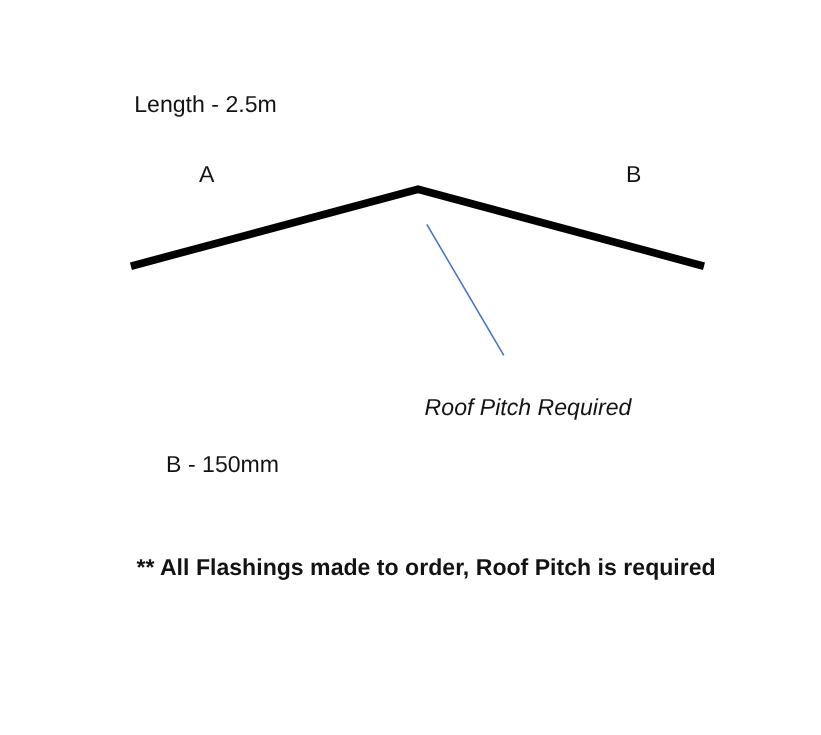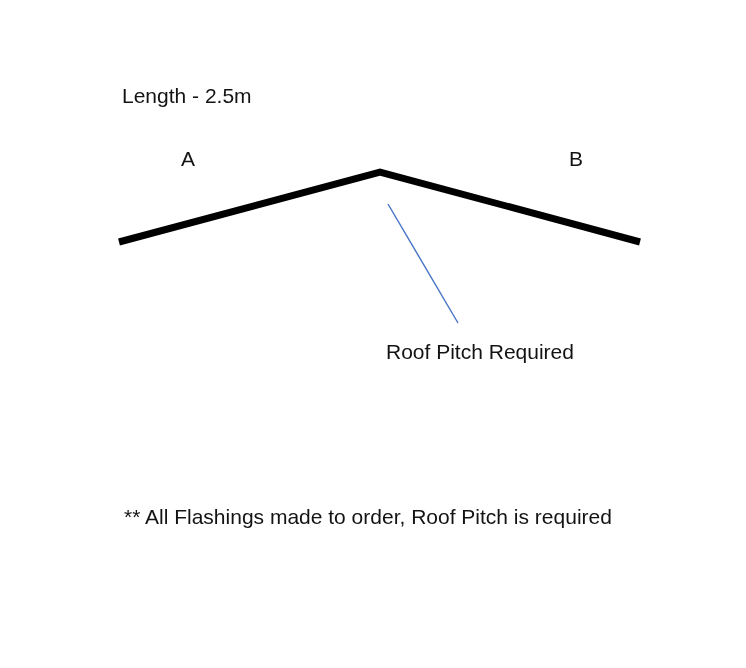--- a/index.html
+++ b/index.html
@@ -37,41 +37,42 @@
   .label {
     position: absolute;
     font-size: 21px;
     line-height: 1;
     white-space: nowrap;
     color: #131313;
   }
   .label-length   { left: 122px; top: 85px; }
   .label-a        { left: 181px; top: 148px; }
   .label-b        { left: 569px; top: 148px; }
-  .label-pitch    { left: 386px; top: 341px; }
+  .label-pitch    { left: 386px; top: 360px; font-style: italic; }
   .label-dims     { left: 124px; top: 412px; display: flex; }
   .label-dims .dim-b { margin-left: 27px; }
-  .label-footnote { left: 124px; top: 506px; }
+  .label-footnote { left: 124px; top: 506px; font-weight: bold; }
 </style>
 </head>
 <body>
 
 <div class="canvas">
 
   <svg class="diagram-svg" viewBox="0 0 746 668" xmlns="http://www.w3.org/2000/svg">
     <polyline class="roof-line" points="119,242 380,172 640,242" stroke="#000000"></polyline>
     <polyline class="leader-line" points="388,204 458,323" stroke="#4472C4"></polyline>
   </svg>
 
   <div class="label label-length">Length - 2.5m</div>
 
   <div class="label label-a">A</div>
 
   <div class="label label-b">B</div>
 
   <div class="label label-pitch">Roof Pitch Required</div>
 
   <div class="label label-dims">
+    <span class="dim-b">B - 150mm</span>
   </div>
 
   <div class="label label-footnote">** All Flashings made to order, Roof Pitch is required</div>
 
 </div>
 
 </body></html>

